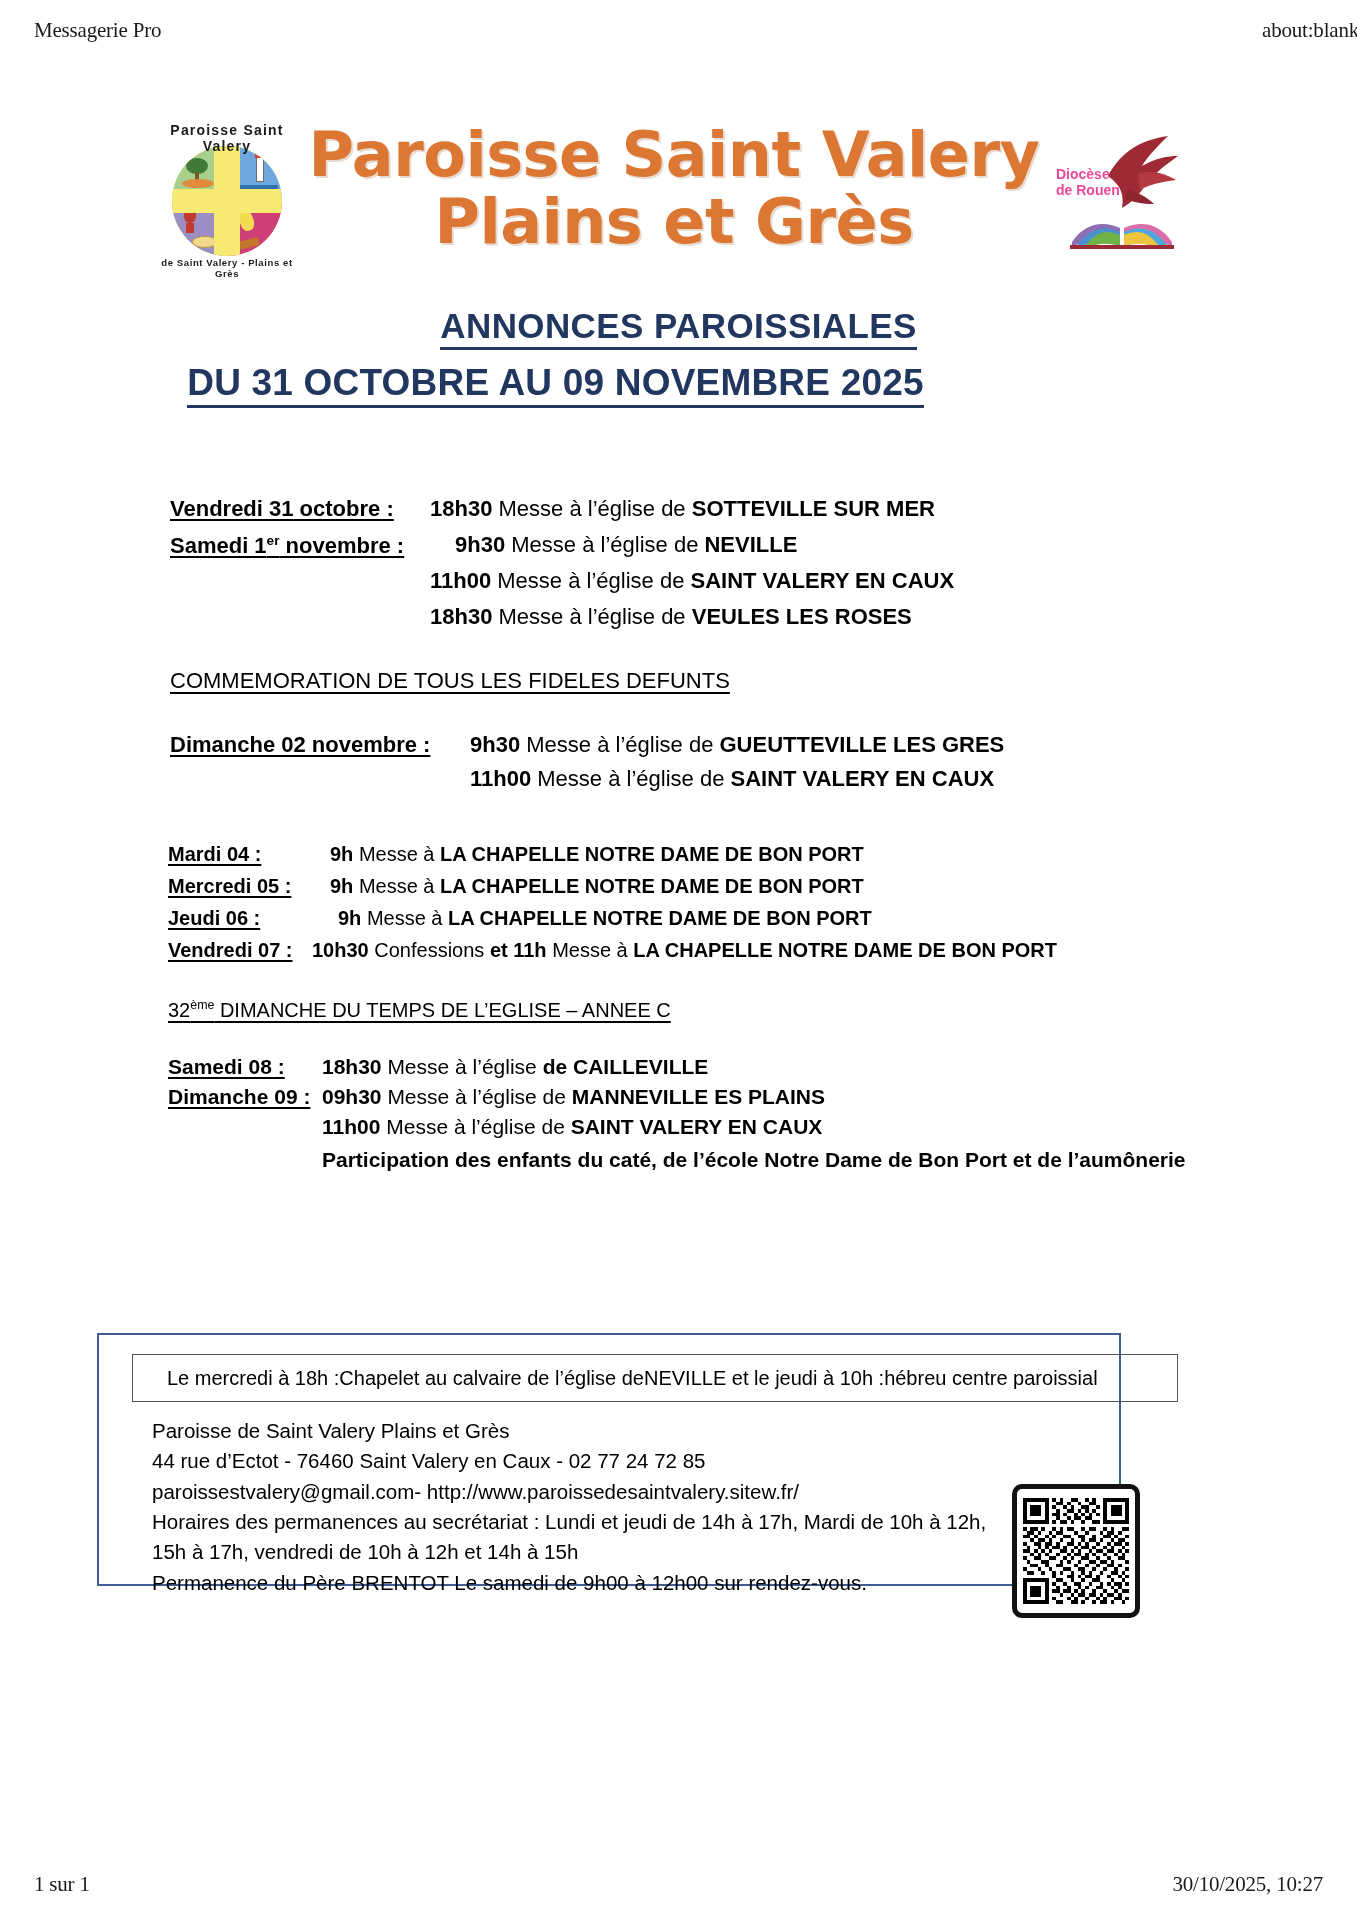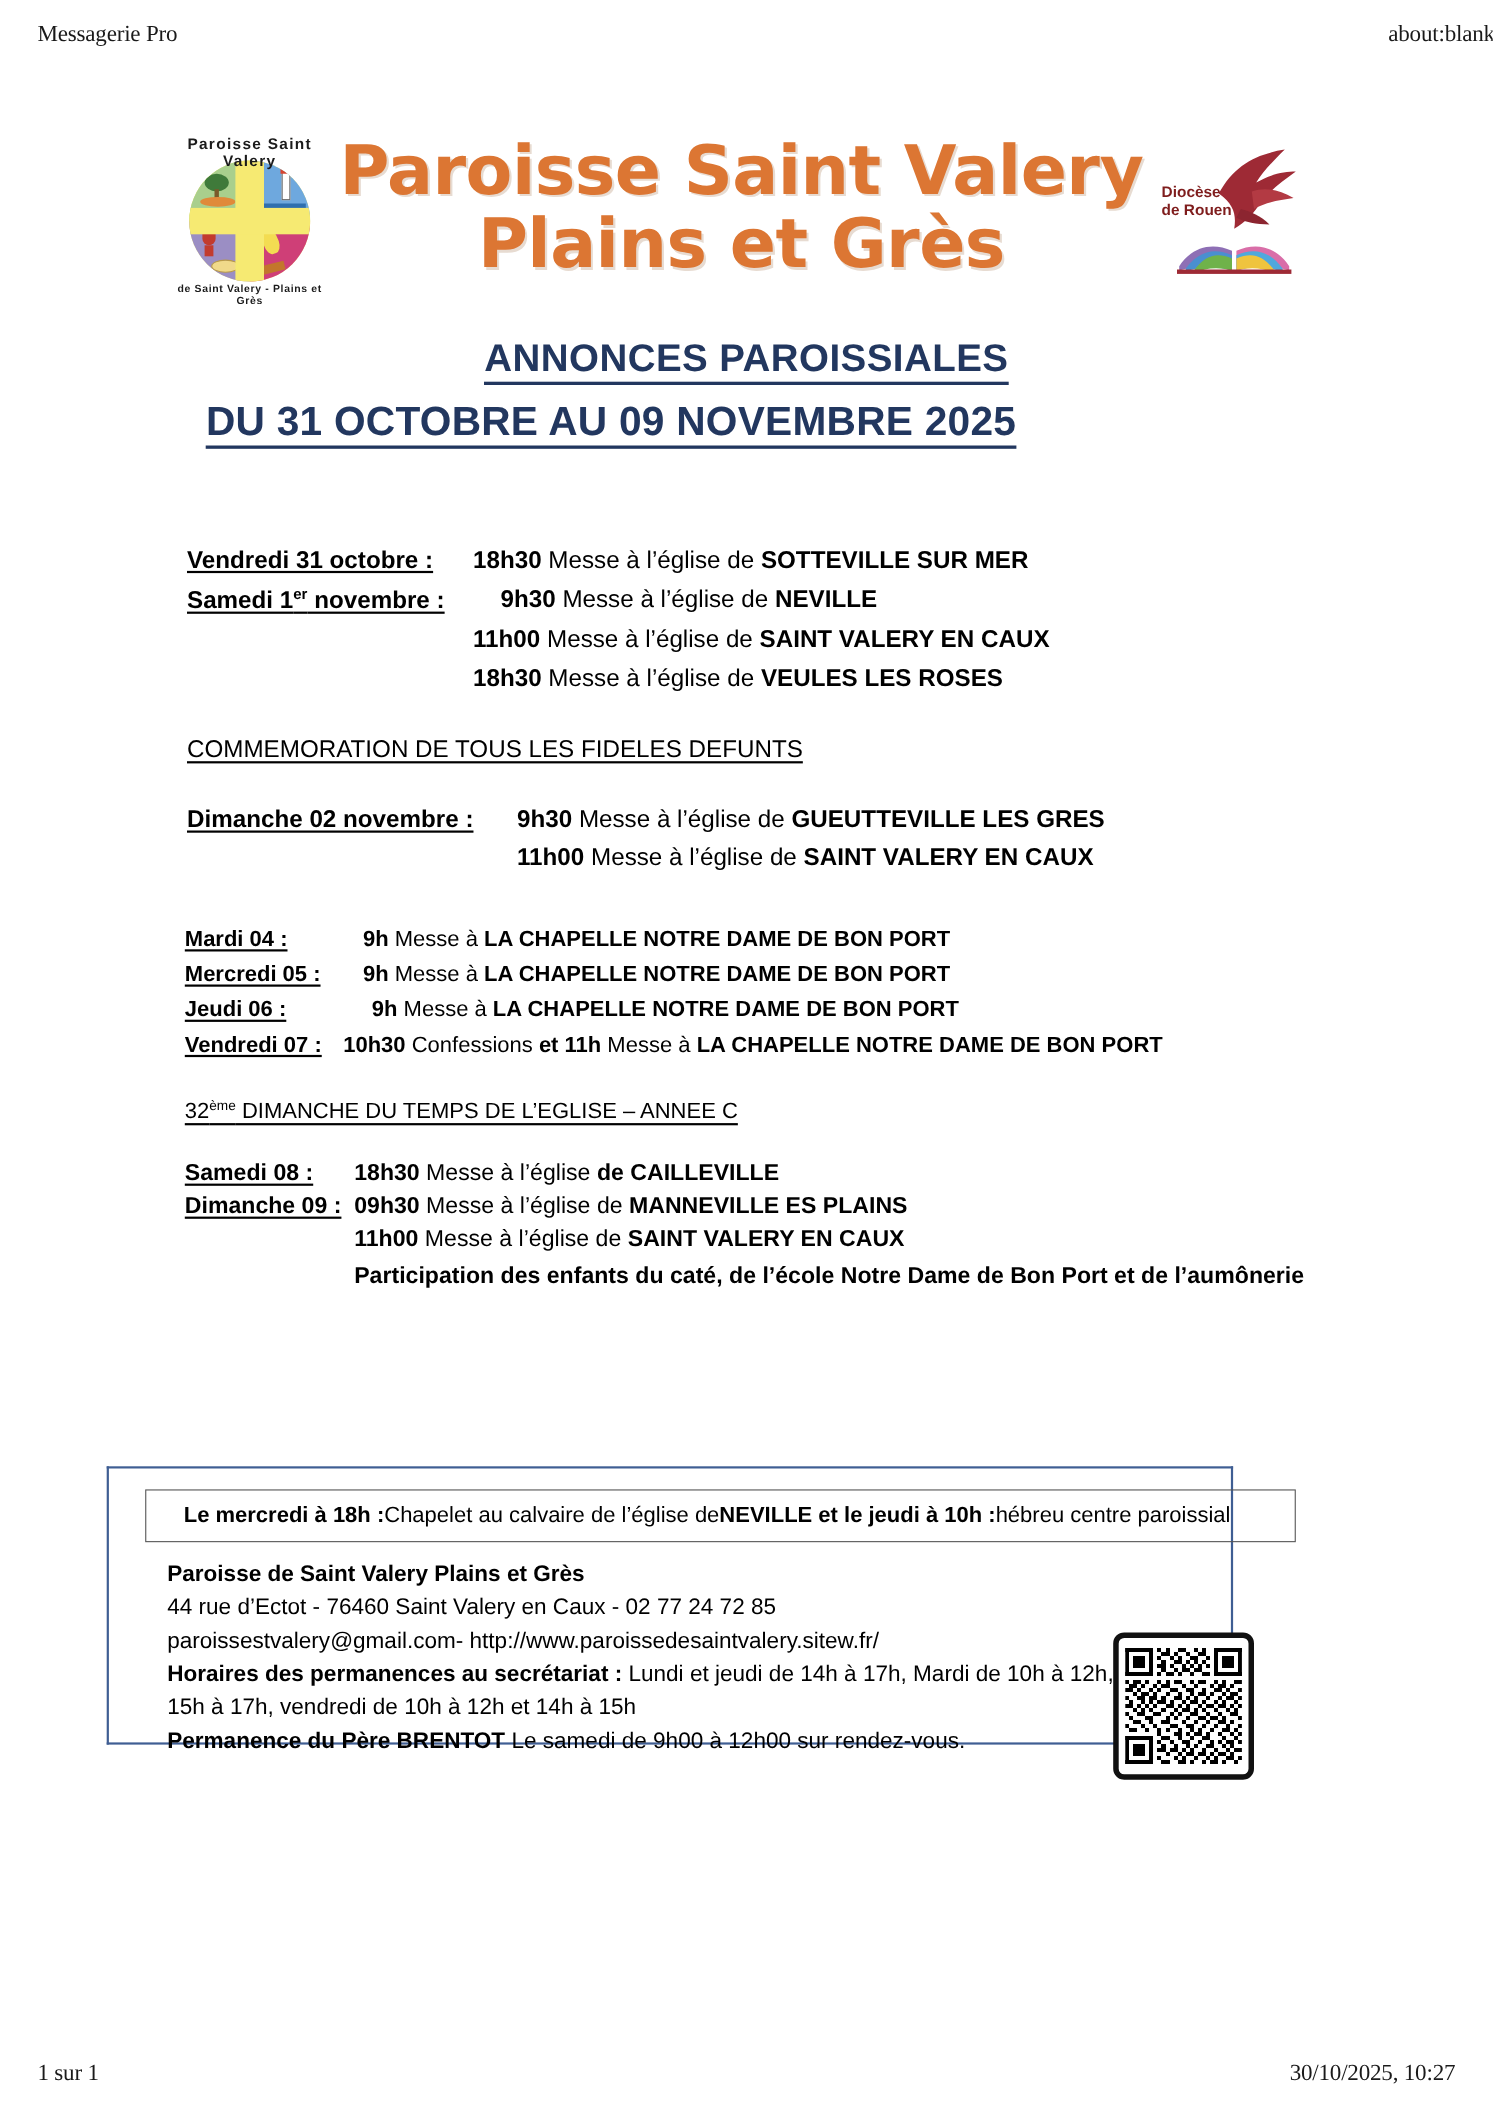--- a/index.html
+++ b/index.html
@@ -238,21 +238,21 @@
     height: 126px;
   }
   .dio-text {
     position: absolute;
     left: 2px;
     top: 40px;
     font-family: "Liberation Sans", sans-serif;
     font-weight: bold;
     font-size: 14px;
     line-height: 1.15;
-    color: #7f1d1d;
+    color: #ec4899;
   }
   .dio-dove {
     position: absolute;
     left: 44px;
     top: 4px;
     width: 86px;
     height: 84px;
   }
   .dio-book {
     position: absolute;
@@ -375,21 +375,21 @@
   }
   .footer-block {
     position: absolute;
     left: 152px;
     top: 1340px;
     font-size: 20.5px;
     line-height: 1.48;
     width: 860px;
   }
   .footer-block .l { display: block; white-space: nowrap; }
-  .b { font-weight: bold; }
+  .b { font-weight: normal; }
 
   
   .qr {
     position: absolute;
     left: 1012px;
     top: 1408px;
     width: 128px;
     height: 134px;
     border: 5px solid #111;
     border-radius: 10px;

